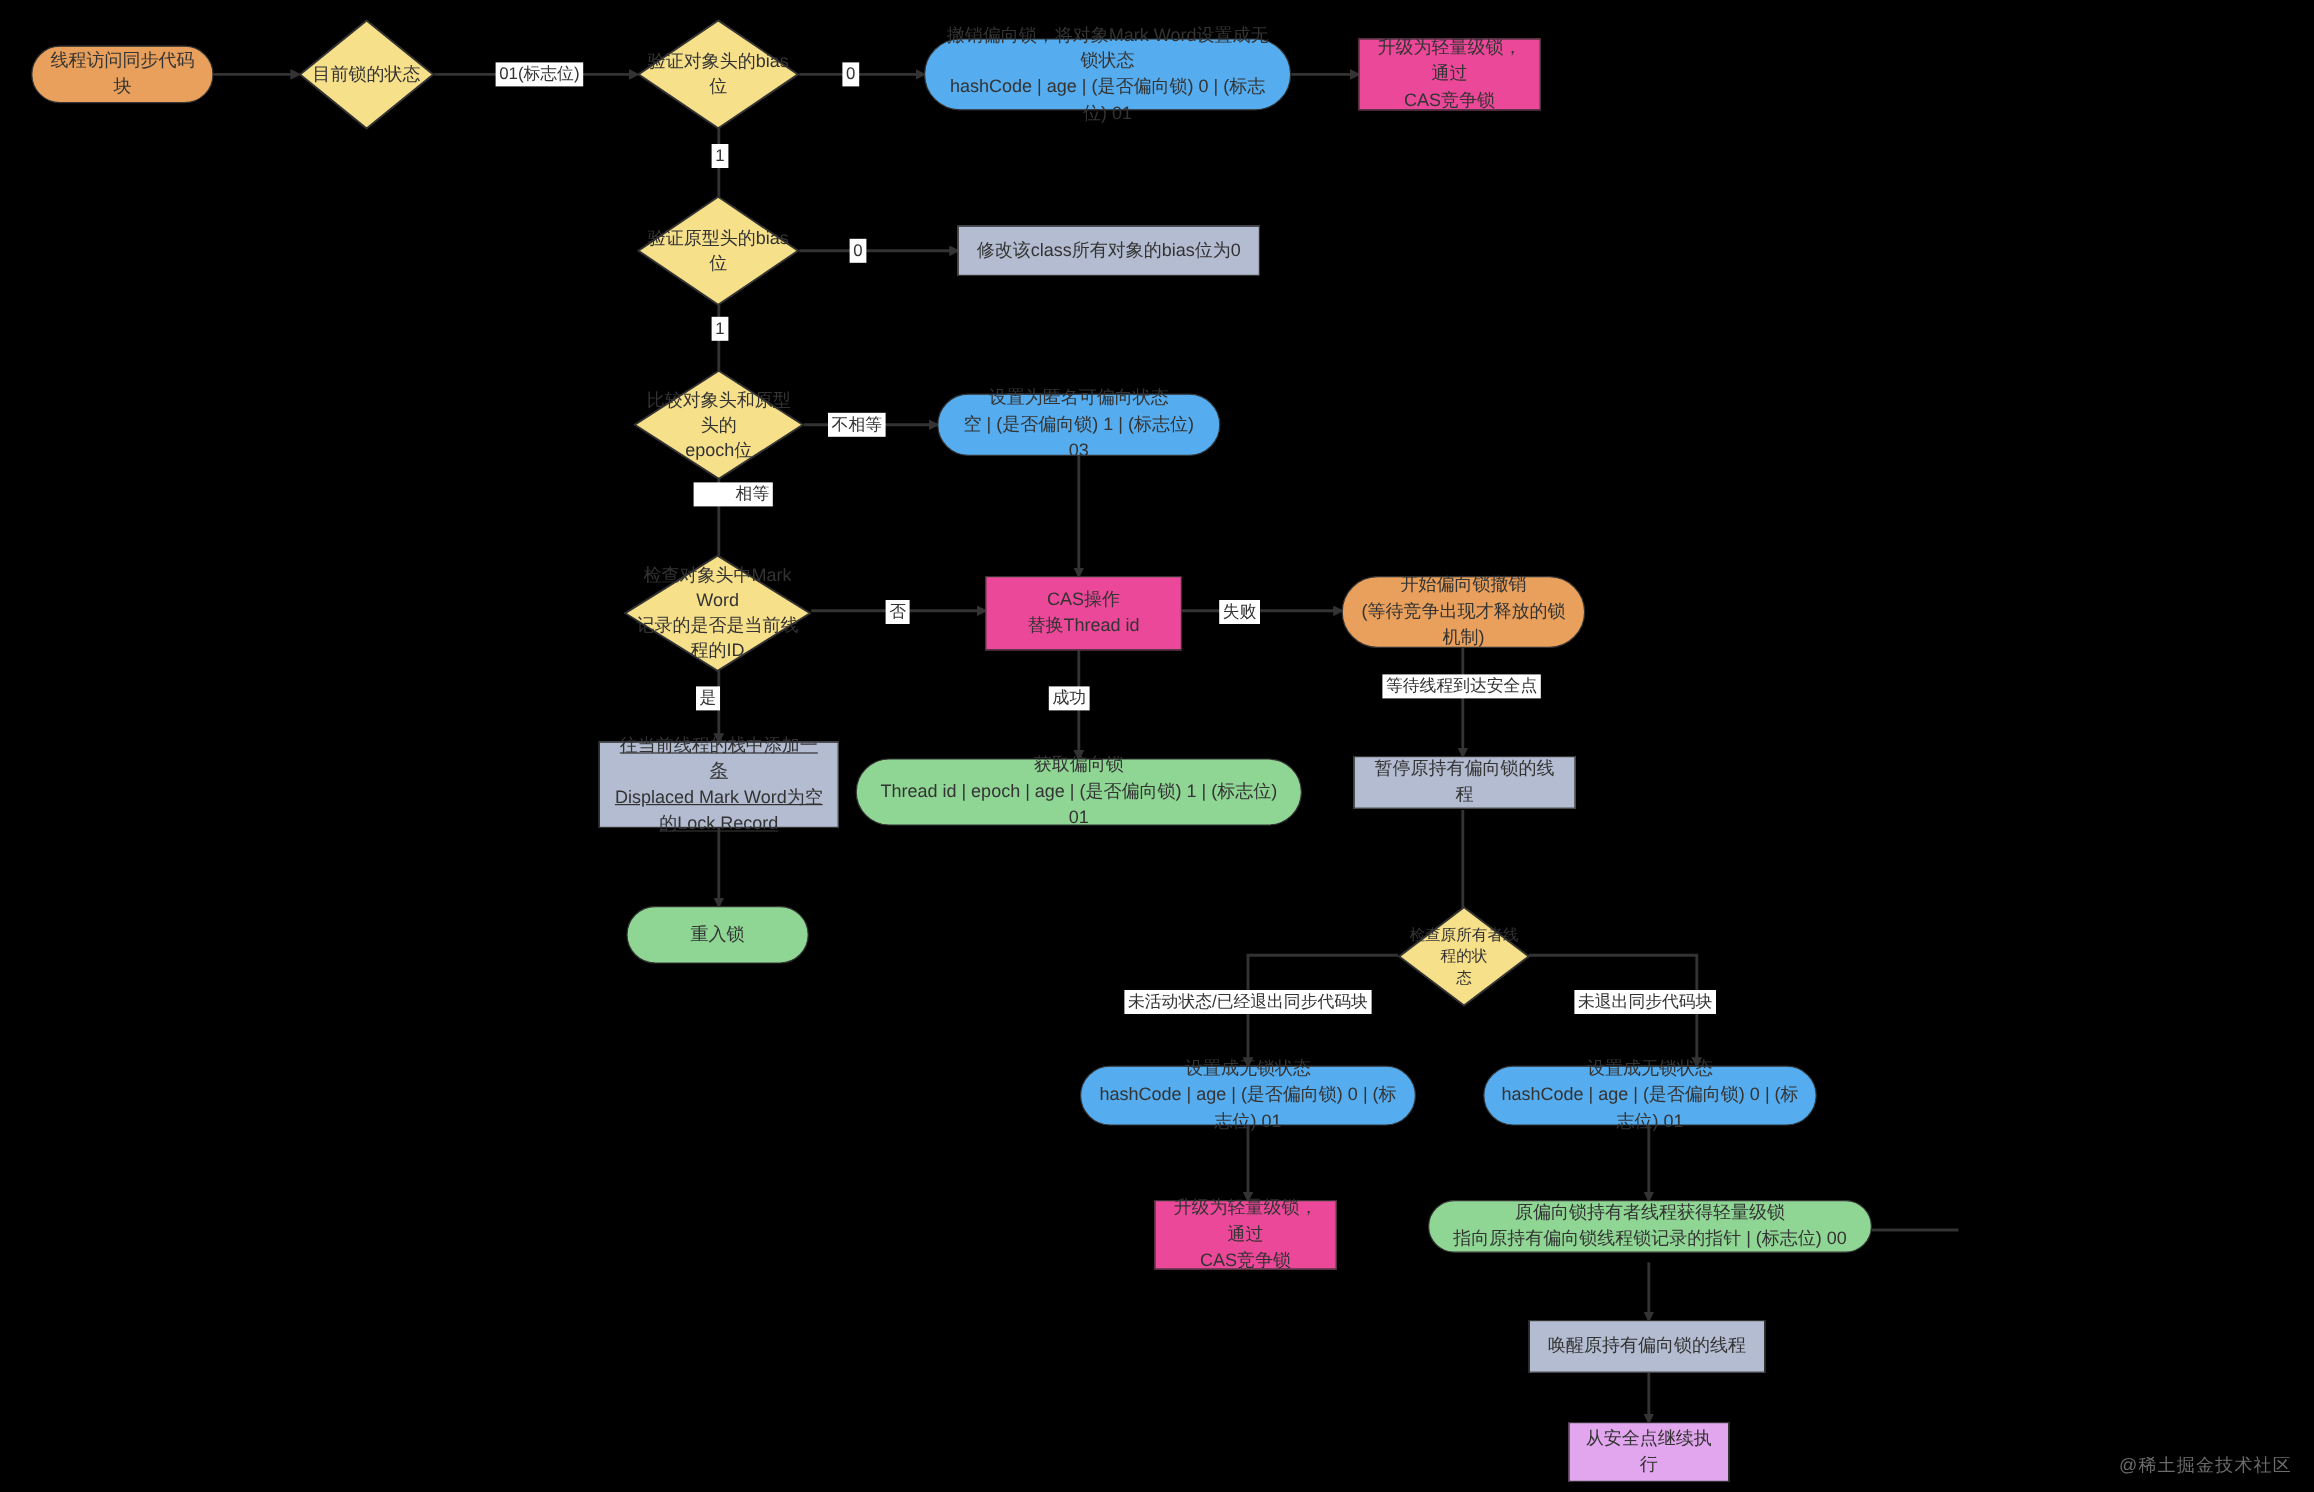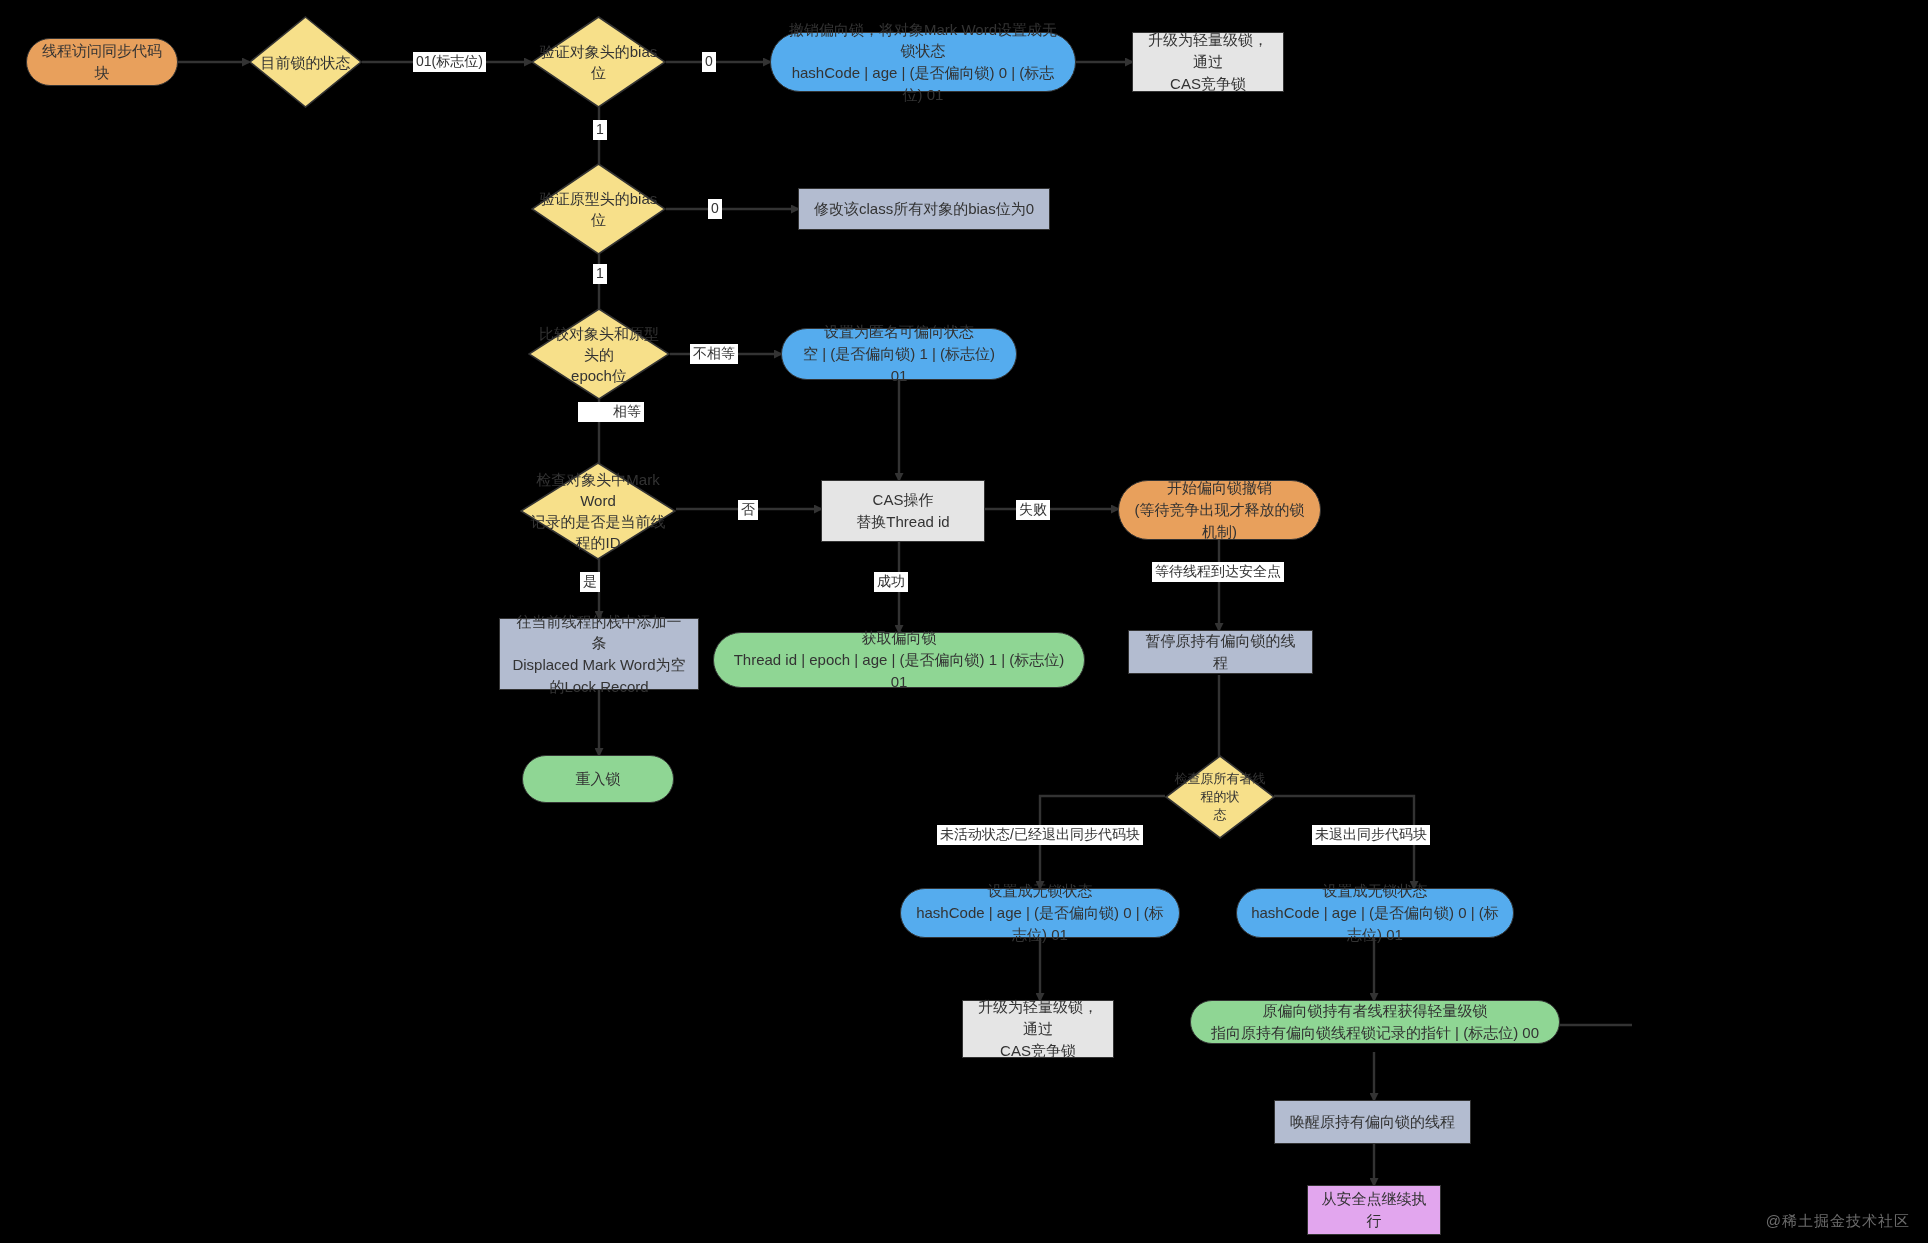--- a/index.html
+++ b/index.html
@@ -60,21 +60,21 @@
     justify-content: center;
     text-align: center;
     font-size: 15px;
     color: #333333;
     line-height: 1.4;
     white-space: pre-line;
     padding: 0 6px;
   }
   .c-orange  { background: #E8A05C; }
   .c-blue    { background: #55ACEE; }
-  .c-pink    { background: #e5e5e5; }
+  .c-pink    { background: #ec4899; }
   .c-green   { background: #8FD694; }
   .c-gray    { background: #B3BCD0; }
   .c-purple  { background: #E2A6EE; }
 
   .edge-label {
     position: absolute;
     background: #FFFFFF;
     color: #333333;
     font-size: 14px;
     padding: 1px 3px;
@@ -199,42 +199,42 @@
   <div class="diamond-wrap" style="left:528px; top:308px; width:142px; height:92px;">
     <svg class="diamond-shape" viewBox="0 0 142 92" preserveAspectRatio="none">
       <polygon points="71,1 141,46 71,91 1,46" fill="#F7E08A" stroke="#333333" stroke-width="1.6"></polygon>
     </svg>
     <div class="diamond-label">比较对象头和原型头的
 epoch位</div>
   </div>
 
   <div class="node round c-blue" style="left:781px; top:328px; width:236px; height:52px;">
     <span>设置为匿名可偏向状态
-空 | (是否偏向锁) 1 | (标志位) 01</span>
+空 | (是否偏向锁) 1 | (标志位) 03</span>
   </div>
 
   <div class="diamond-wrap" style="left:520px; top:462px; width:156px; height:98px;">
     <svg class="diamond-shape" viewBox="0 0 156 98" preserveAspectRatio="none">
       <polygon points="78,1 155,49 78,97 1,49" fill="#F7E08A" stroke="#333333" stroke-width="1.6"></polygon>
     </svg>
     <div class="diamond-label">检查对象头中Mark Word
 记录的是否是当前线程的ID</div>
   </div>
 
   <div class="node rect c-pink" style="left:821px; top:480px; width:164px; height:62px;">
     <span>CAS操作
 替换Thread id</span>
   </div>
 
   <div class="node round c-orange" style="left:1118px; top:480px; width:203px; height:60px;">
     <span>开始偏向锁撤销
 (等待竞争出现才释放的锁机制)</span>
   </div>
 
-  <div class="node rect c-gray" style="left:499px; top:618px; width:200px; height:72px;">
+  <div class="node rect c-gray" style="left:499px; top:618px; width:200px; height:72px;text-decoration:underline;">
     <span>往当前线程的栈中添加一条
 Displaced Mark Word为空
 的Lock Record</span>
   </div>
 
   <div class="node round c-green" style="left:713px; top:632px; width:372px; height:56px;">
     <span>获取偏向锁
 Thread id | epoch | age | (是否偏向锁) 1 | (标志位) 01</span>
   </div>
 

